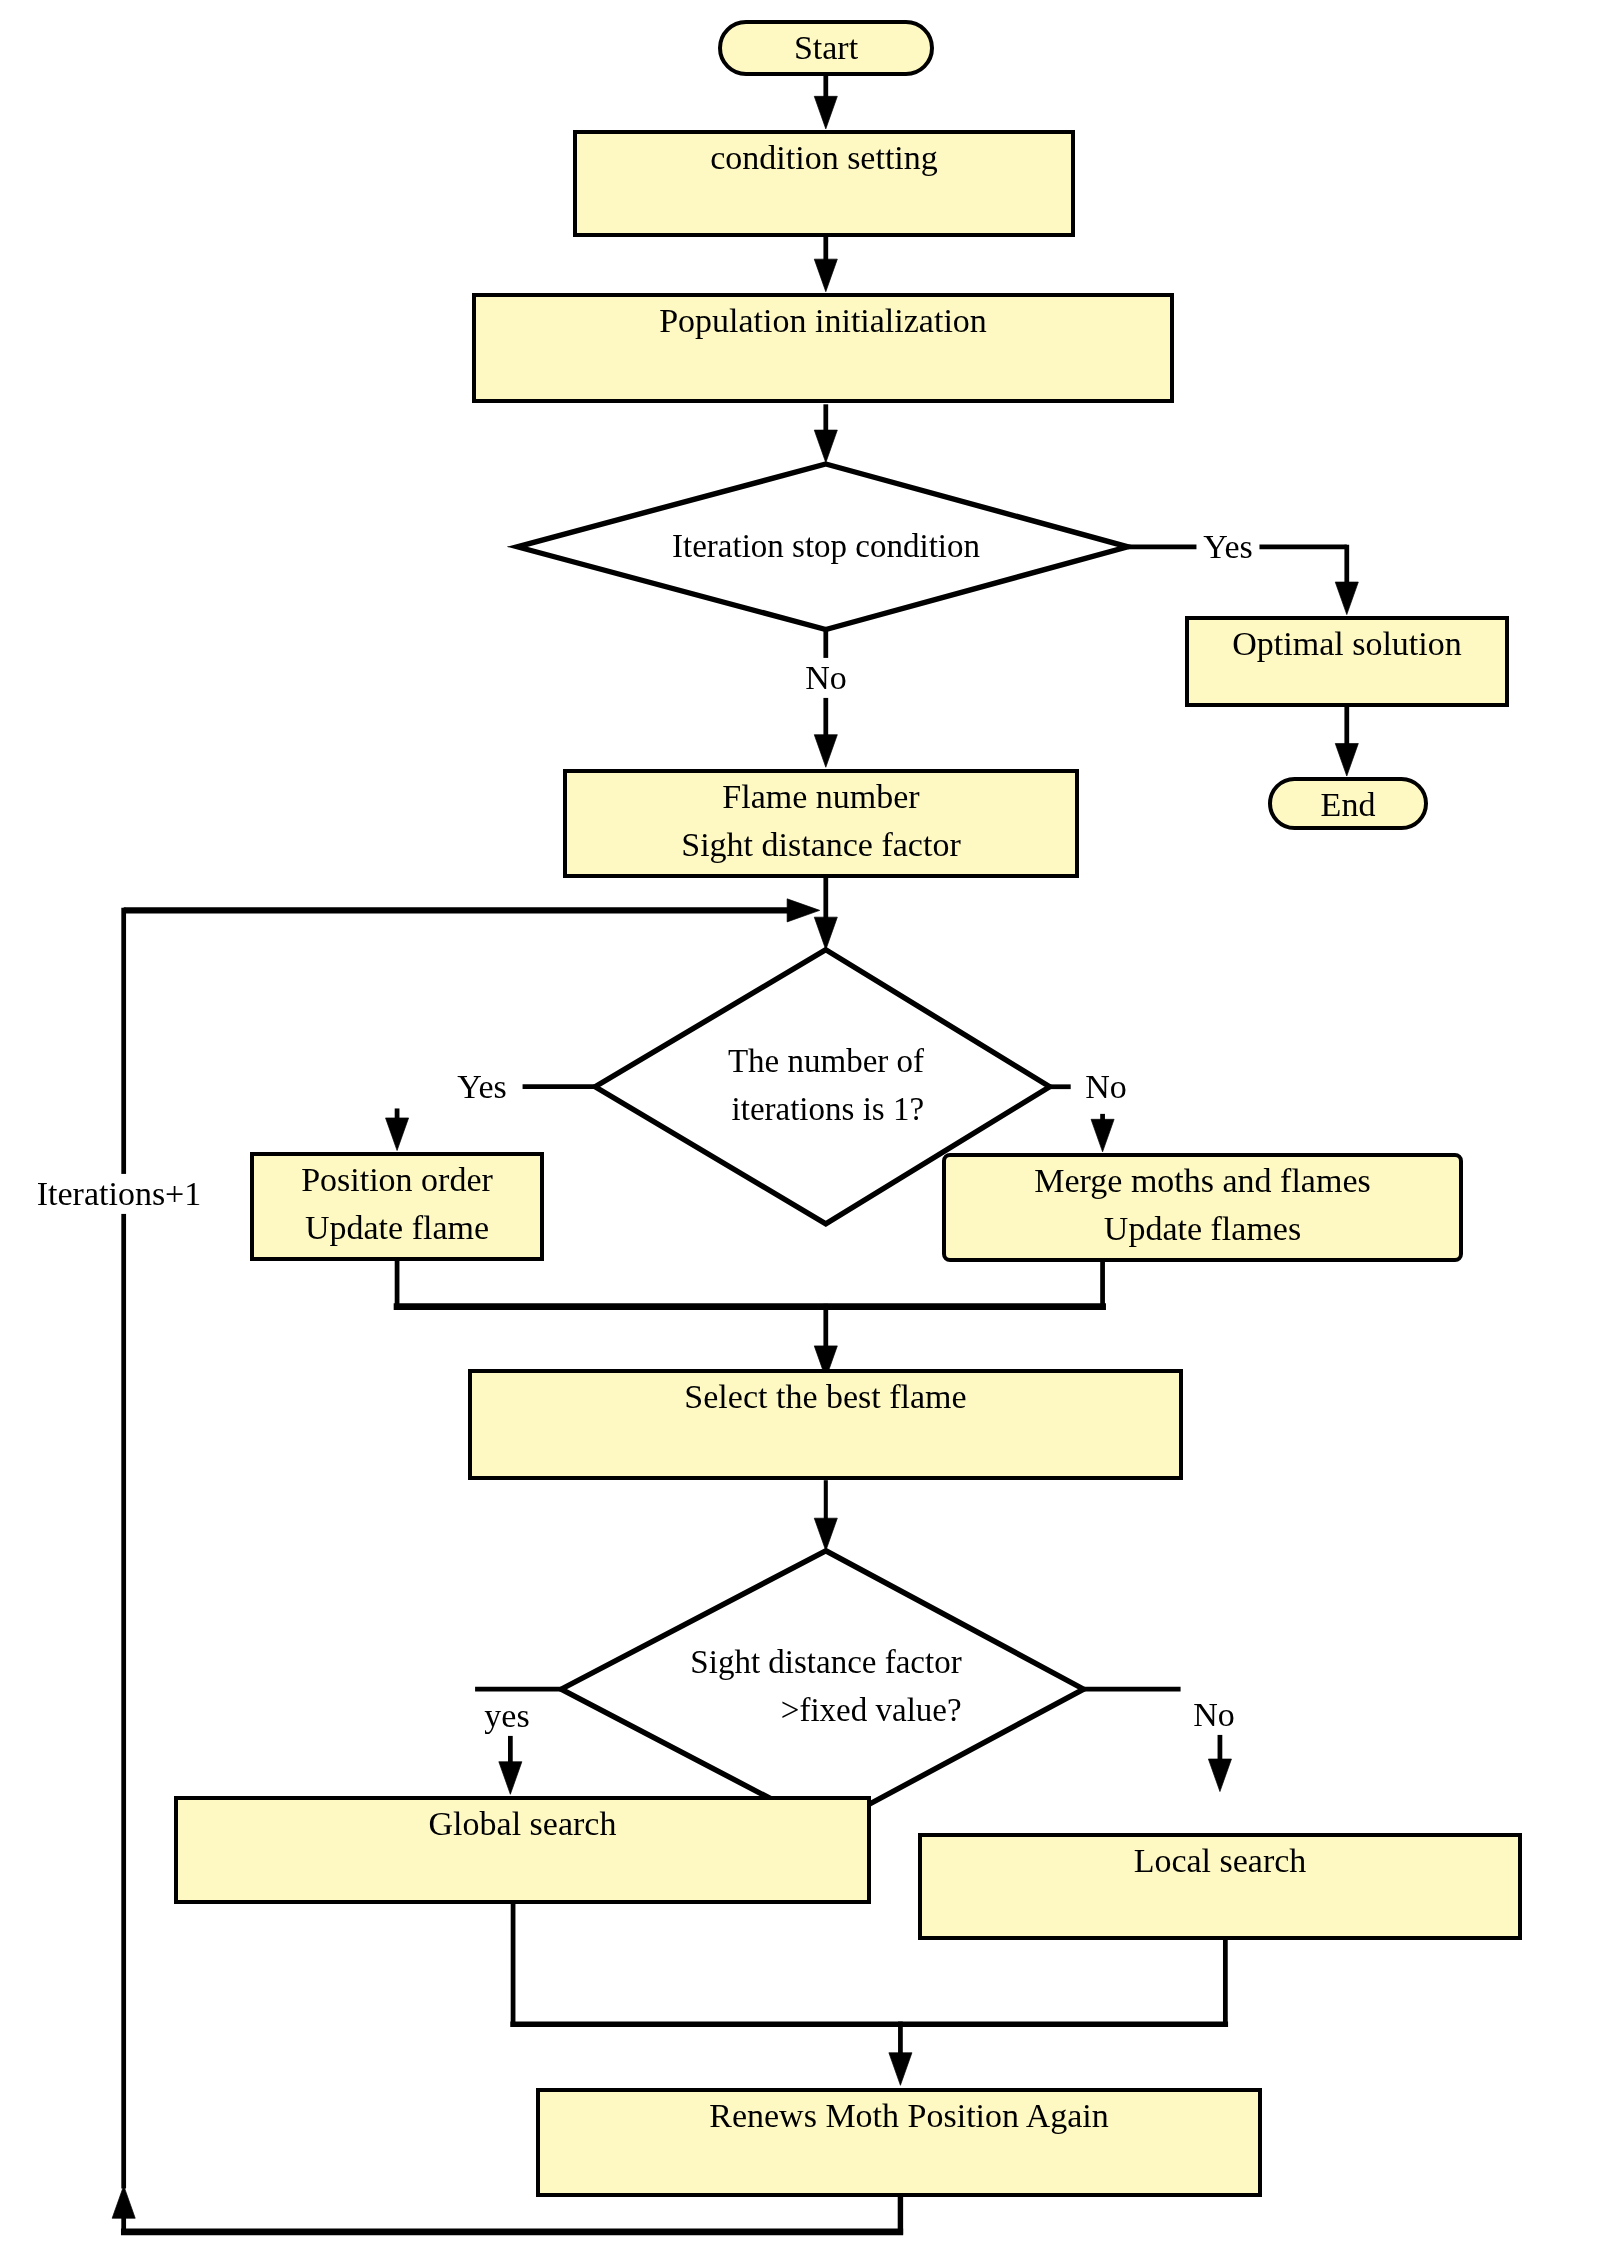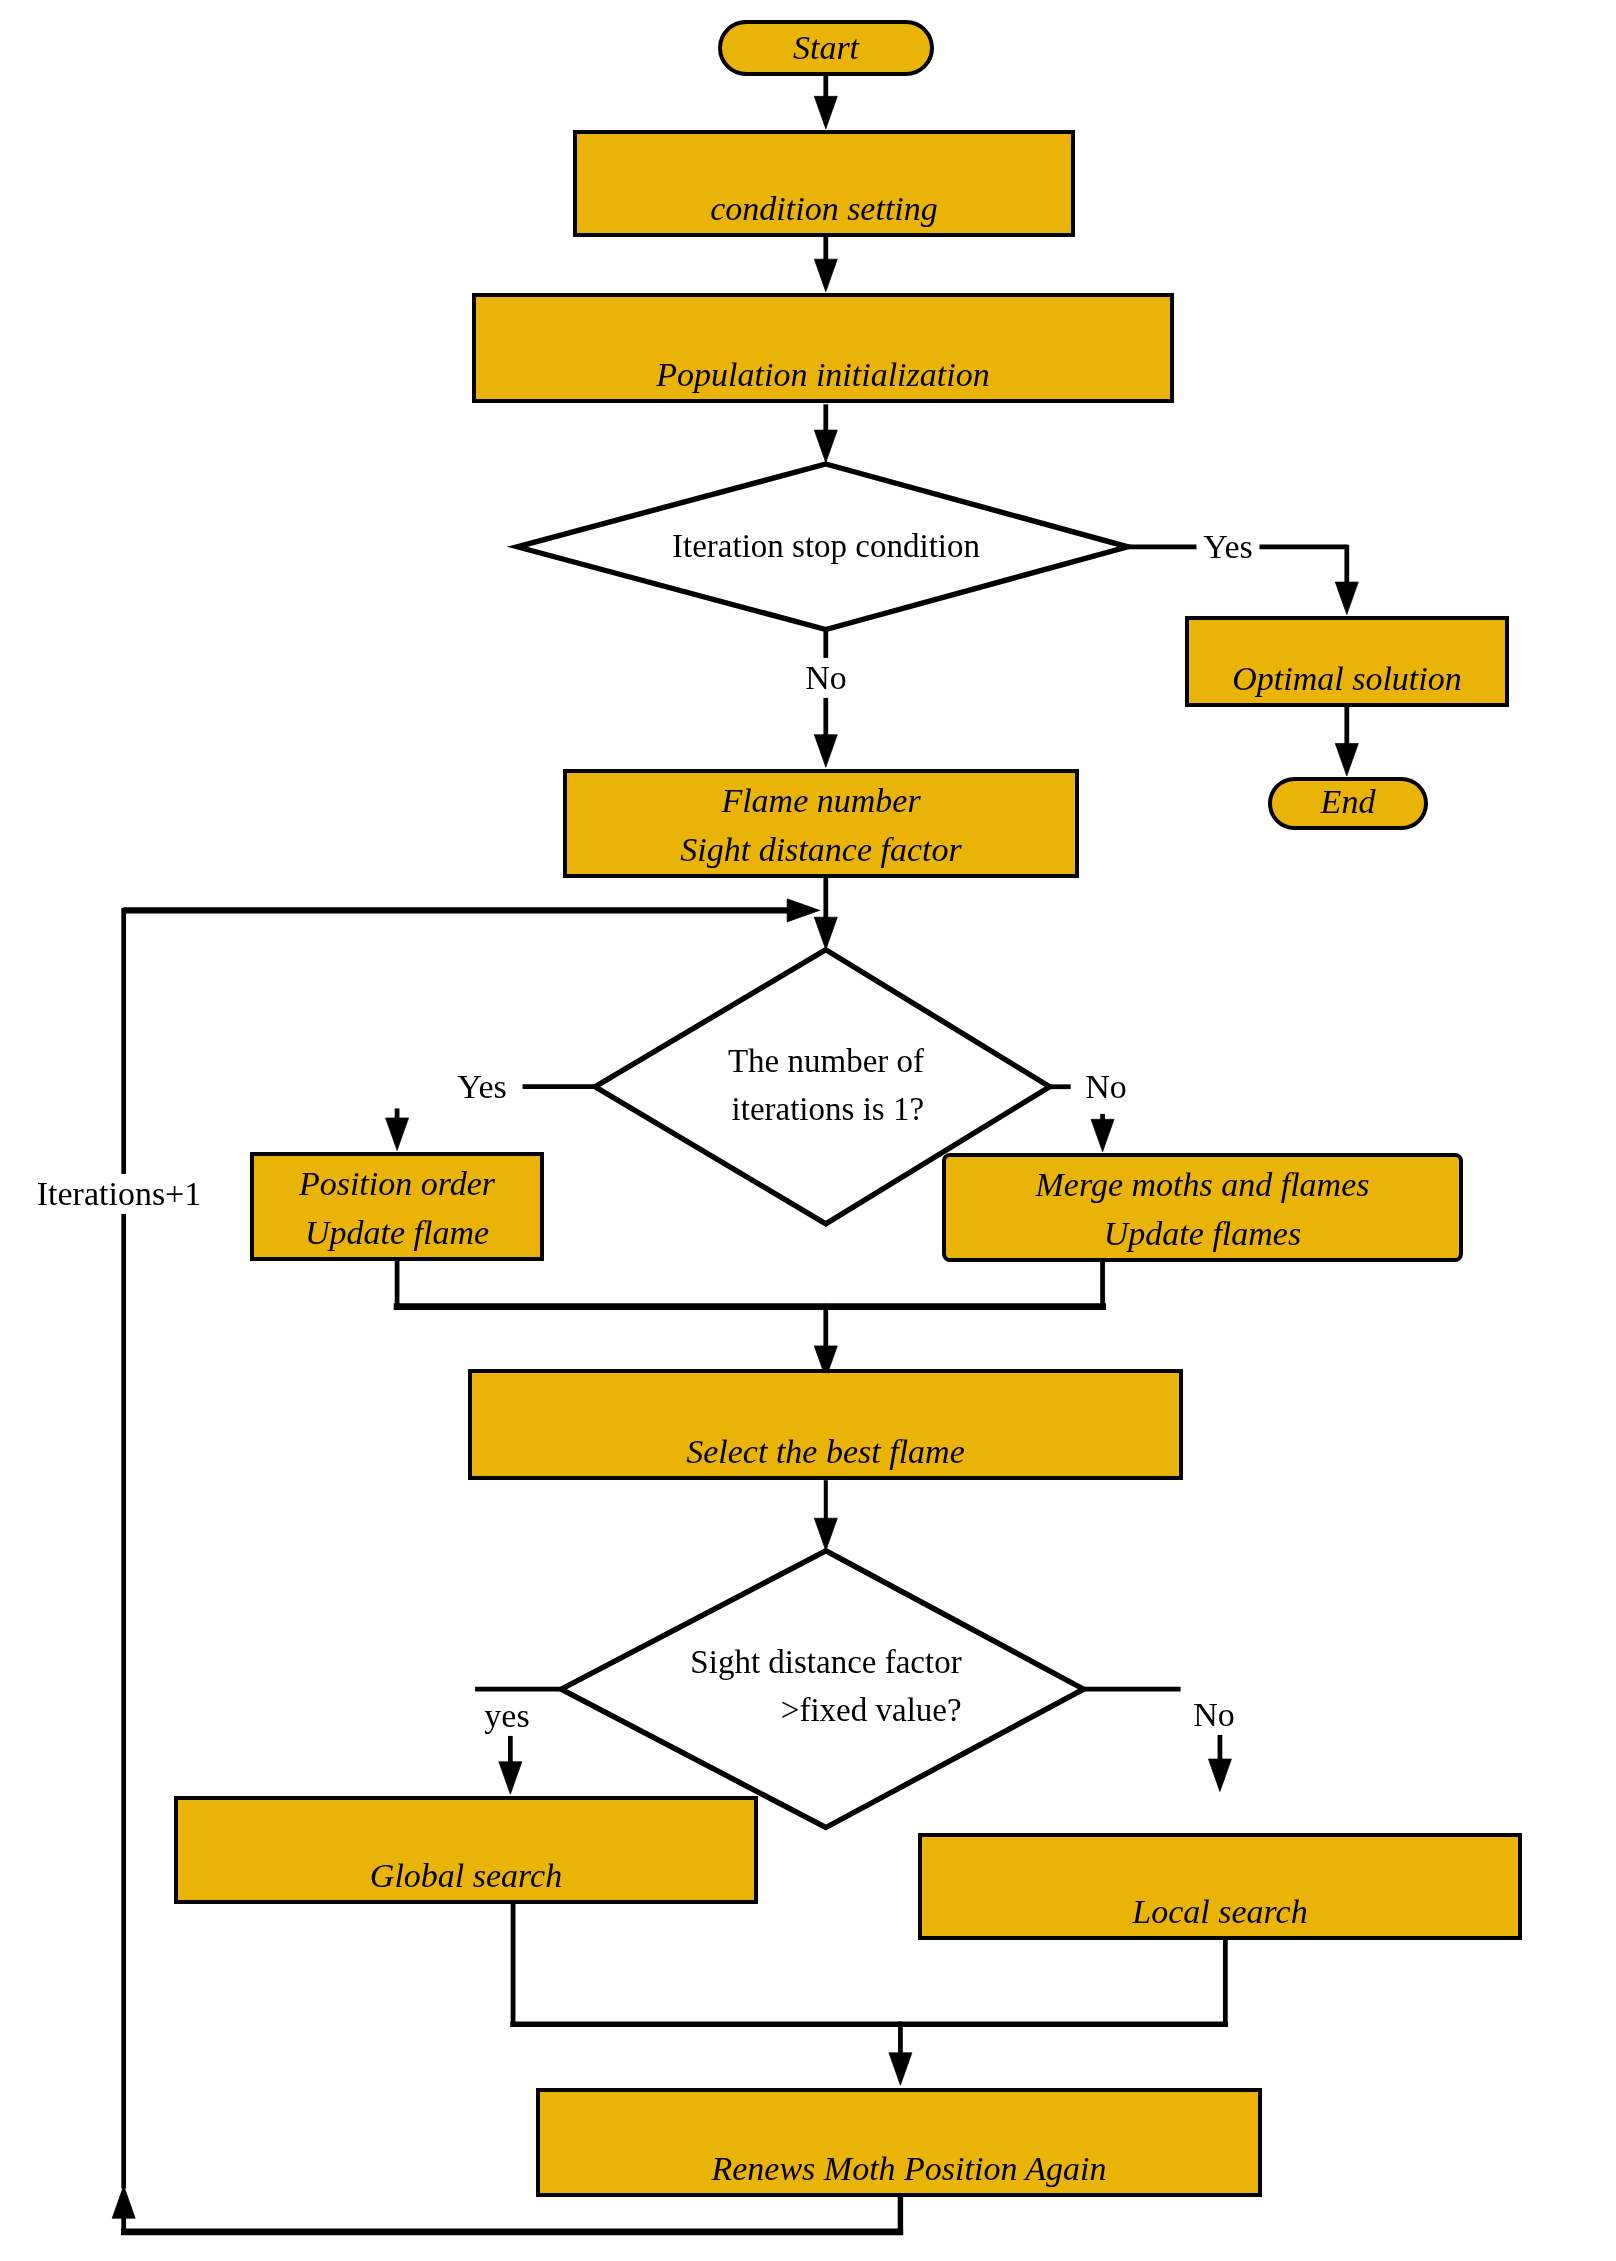--- a/index.html
+++ b/index.html
@@ -7,31 +7,30 @@
     position: relative;
     width: 1617px;
     height: 2261px;
     background: #ffffff;
     font-family: "Liberation Serif", "DejaVu Serif", serif;
     color: #000;
   }
   #connector-layer { position: absolute; left: 0; top: 0; }
   .node {
     position: absolute;
-    background: #eab308;
+    background: #fef9c3;
     border: 4.7px solid #000000;
     display: flex;
     flex-direction: column;
     align-items: center;
-    justify-content: flex-end;
+    justify-content: flex-start;
     text-align: center;
     font-size: 34px;
     line-height: 1.42;
     box-sizing: border-box;
-    font-style: italic;
   }
   .oval { border-radius: 41px; }
   .edge-label {
     position: absolute;
     transform: translate(-50%, -50%);
     background: #ffffff;
     font-size: 34px;
     line-height: 1.1;
     padding: 1.4px 6.8px;
     white-space: nowrap;
@@ -145,21 +144,21 @@
 
   <div class="node" style="left:942px; top:1153px; width:521px; height:109px;border-radius:8px;">
     <span>Merge moths and flames</span>
     <span>Update flames</span>
   </div>
 
   <div class="node" style="left:468px; top:1369px; width:715px; height:111px;">
     <span>Select the best flame</span>
   </div>
 
-  <div class="node" style="left:174px; top:1796px; width:584px; height:108px;">
+  <div class="node" style="left:174px; top:1796px; width:697px; height:108px;">
     <span>Global search</span>
   </div>
 
   <div class="node" style="left:918px; top:1793px; width:604px; height:107px;margin-top:40px;">
     <span>Local search</span>
   </div>
 
   <div class="node" style="left:536px; top:2088px; width:726px; height:109px;padding-left:20px;">
     <span>Renews Moth Position Again</span>
   </div>

